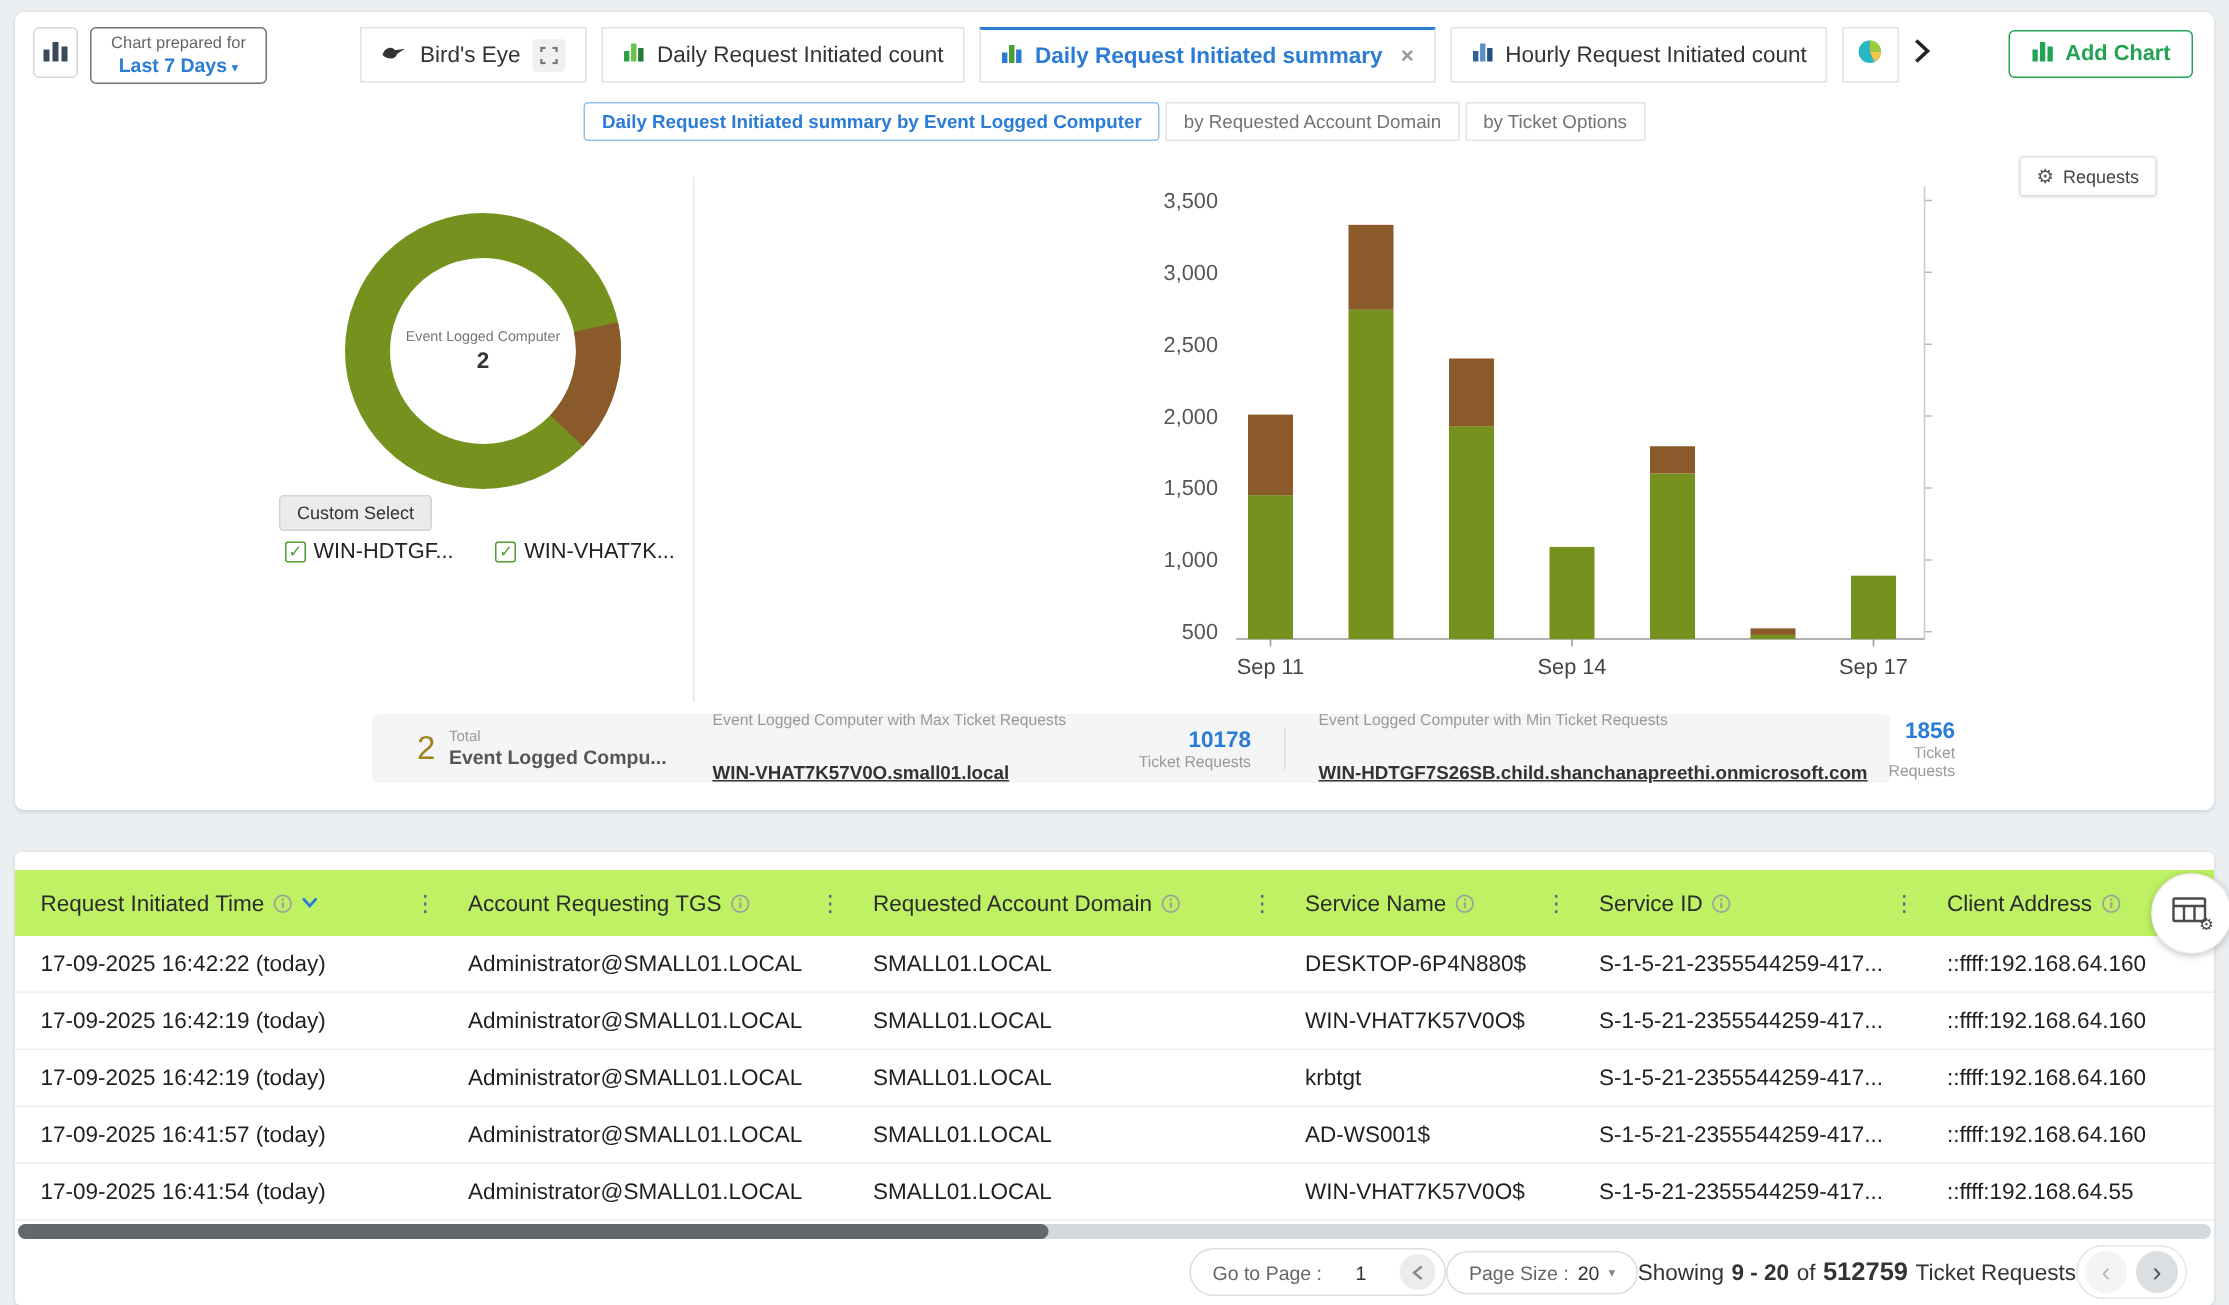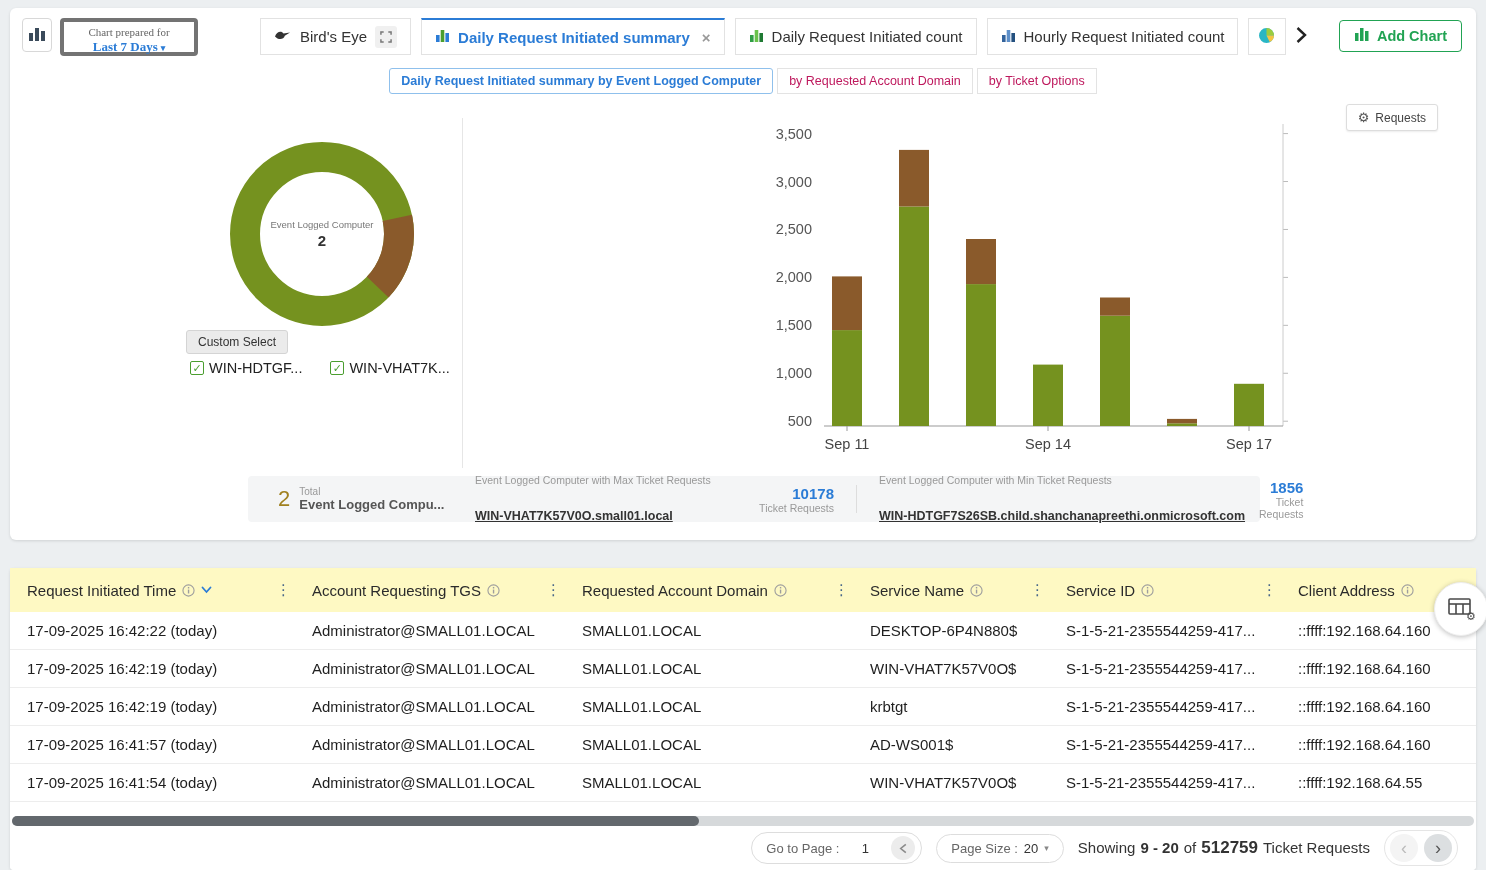--- a/index.html
+++ b/index.html
@@ -9,37 +9,37 @@
     font-family: "Liberation Sans", "DejaVu Sans", sans-serif;
     color: #333;
   }
   .card { background: #fff; border-radius: 6px; box-shadow: 0 1px 3px rgba(0,0,0,.12); }
   .chart-card { position: absolute; left: 10px; top: 8px; width: 1466px; height: 532px; }
   .table-card { position: absolute; left: 10px; top: 568px; width: 1466px; height: 302px; border-radius: 4px; }
 
   
   .topbar { display: flex; align-items: flex-start; padding: 10px 14px 0 12px; }
   .icon-btn { width: 30px; height: 34px; border: 1px solid #d8d8d8; border-radius: 4px; background: #fff; display: flex; align-items: center; justify-content: center; cursor: pointer; }
-  .period-box { margin-left: 8px; width: 138px; height: 38px; border: 4px solid #737373; border-radius: 4px; background: #fff; text-align: center; padding-top: 4px; cursor: pointer; font-family: Liberation Serif, serif; }
+  .period-box { margin-left: 8px; width: 118px; height: 38px; border: 1px solid #737373; border-radius: 4px; background: #fff; text-align: center; padding-top: 4px; cursor: pointer; }
   .period-l1 { font-size: 11px; color: #666; line-height: 13px; }
   .period-l2 { font-size: 13px; color: #2b7cd6; font-weight: 700; line-height: 16px; }
   .period-l2 .caret { font-size: 9px; margin-left: 3px; color: #2b7cd6; }
 
   .tabs { display: flex; margin-left: 62px; align-items: flex-start; }
   .tab { height: 37px; display: flex; align-items: center; gap: 8px; padding: 0 13px; border: 1px solid #e2e2e2; background: #fff; font-size: 15px; color: #333; margin-right: 10px; cursor: pointer; white-space: nowrap; }
   .tab.active { border-top: 2px solid #2b7cd6; color: #2b7cd6; font-weight: 600; }
   .tab.partial { width: 38px; overflow: hidden; padding: 0 9px; margin-right: 0; }
   .tab .tab-x { color: #999; font-size: 15px; margin-left: 4px; cursor: pointer; }
   .tab .tab-ex { width: 22px; height: 22px; background: #f0f0f0; border-radius: 3px; display: flex; align-items: center; justify-content: center; }
   .tab-scroll { width: 30px; height: 37px; display: flex; align-items: center; justify-content: center; cursor: pointer; background: #fff; }
   .add-chart { margin-left: auto; height: 32px; margin-top: 2px; display: flex; align-items: center; gap: 7px; padding: 0 14px; border: 1px solid #21a353; border-radius: 4px; background: #fff; color: #21a353; font-size: 14.5px; font-weight: 700; cursor: pointer; }
 
   
   .subtabs { display: flex; justify-content: center; gap: 4px; margin-top: 12px; }
-  .subtab { font-size: 12.5px; padding: 5px 11px; border: 1px solid #e3e3e3; background: #fff; color: #be185d; cursor: pointer; }
+  .subtab { font-size: 12.5px; padding: 5px 11px; border: 1px solid #e3e3e3; background: #fff; color: #737373; cursor: pointer; }
   .subtab.active { color: #2b7cd6; font-weight: 700; border: 1px solid #8fc0ec; border-radius: 3px; }
 
   .customize { position: absolute; right: 38px; top: 96px; display: flex; align-items: center; gap: 6px; padding: 5px 11px; border: 1px solid #ddd; border-radius: 3px; background: #fff; font-size: 12px; color: #444; box-shadow: 0 1px 2px rgba(0,0,0,.08); cursor: pointer; }
   .customize .gear { font-size: 13px; color: #555; }
 
   
   .divider-v { position: absolute; left: 452px; top: 110px; width: 1px; height: 350px; background: #e6e6e6; }
   .donut-wrap { position: absolute; left: 212px; top: 126px; width: 200px; height: 200px; }
   .donut-center { position: absolute; inset: 0; display: flex; flex-direction: column; align-items: center; justify-content: center; text-align: center; pointer-events: none; }
   .dc-l { font-size: 9.5px; color: #777; width: 110px; }
@@ -59,34 +59,34 @@
   .st-l2 { display: block; font-size: 13px; color: #555; font-weight: 600; }
   .stat-sec { flex: 1; display: flex; align-items: center; justify-content: space-between; padding: 0 22px; min-width: 0; }
   .ss-cap { font-size: 10.5px; color: #999; margin-bottom: 20px; white-space: nowrap; }
   .ss-link { font-size: 12.5px; color: #333; font-weight: 600; text-decoration: underline; cursor: pointer; white-space: nowrap; }
   .ss-right { text-align: right; padding-left: 14px; }
   .ss-val { font-size: 15px; font-weight: 700; color: #2b7cd6; }
   .ss-unit { font-size: 10.5px; color: #999; }
   .stat-div { width: 1px; height: 28px; background: #ddd; }
 
   
-  .thead { display: flex; margin-top: 0; background: #fef9c3; height: 44px; align-items: center; }
+  .thead { display: flex; margin-top: 12px; background: #bef264; height: 44px; align-items: center; }
   .th { height: 44px; display: flex; align-items: center; gap: 6px; padding-left: 17px; font-size: 15px; color: #2b2b2b; position: relative; cursor: pointer; }
   .th .colmenu { margin-left: auto; color: #49688a; font-size: 15px; padding-right: 4px; cursor: pointer; }
   .th .info, .th .sort { display: flex; align-items: center; }
   .tbody { }
   .tr { display: flex; height: 38px; align-items: center; border-bottom: 1px solid #ededed; background: #fff; }
   .td { padding-left: 17px; font-size: 15px; color: #1f1f1f; white-space: nowrap; overflow: hidden; }
 
   .hscroll { position: absolute; left: 2px; top: 248px; width: 1462px; height: 10px; background: #d6d9db; border-radius: 5px; cursor: pointer; }
   .hthumb { position: absolute; left: 0; top: 0; width: 47%; height: 10px; background: #63686d; border-radius: 5px; }
 
   .col-chooser { position: absolute; top: 14px; right: -12px; width: 54px; height: 54px; border-radius: 50%; background: #fff; border: 1px solid #eee; box-shadow: 0 1px 5px rgba(0,0,0,.25); display: flex; align-items: center; justify-content: center; cursor: pointer; }
 
-  .tfoot { position: absolute; left: 0; right: 0; bottom: 0; height: 44px; display: flex; align-items: center; justify-content: flex-end; gap: 14px; padding-right: 18px; background: #fff; border-radius: 0 0 4px 4px; }
+  .tfoot { position: absolute; left: 0; right: 0; bottom: 0; height: 44px; display: flex; align-items: center; justify-content: flex-end; padding-right: 18px; background: #fff; border-radius: 0 0 4px 4px; }
   .goto-pill { display: flex; align-items: center; gap: 4px; border: 1px solid #ddd; border-radius: 17px; padding: 3px 6px 3px 14px; font-size: 13px; color: #666; }
   .goto-pill input { width: 44px; border: none; outline: none; text-align: center; font-size: 13px; color: #333; font-family: inherit; }
   .go-circle { width: 24px; height: 24px; border-radius: 50%; background: #ececec; display: flex; align-items: center; justify-content: center; cursor: pointer; }
   .size-pill { display: flex; align-items: center; gap: 6px; border: 1px solid #ddd; border-radius: 17px; padding: 6px 14px; font-size: 13px; color: #666; cursor: pointer; }
   .size-pill .ps-val { color: #333; }
   .size-pill .caret { font-size: 9px; color: #888; }
   .showing { font-size: 15px; color: #333; display: flex; align-items: baseline; gap: 5px; }
   .showing .big { font-size: 17px; font-weight: 700; }
   .showing b { font-weight: 700; }
   .pager { display: flex; gap: 6px; border: 1px solid #e5e5e5; border-radius: 19px; padding: 3px 5px; }
@@ -115,36 +115,36 @@
           <span class="tab-ic"><svg width="18" height="14" viewBox="0 0 18 14">
               <path d="M1 8.5 C2.5 3.5 7.5 2.5 9.5 5.5 L16 4.5 L10.8 7.8 C9.6 12 4 12 1 8.5 Z" fill="#333"></path>
             </svg></span>
           <span class="tab-lb">Bird's Eye</span>
           <span class="tab-ex">
             <svg width="12" height="12" viewBox="0 0 13 13" fill="none" stroke="#777" stroke-width="1.6">
               <path d="M1 4 V1 H4 M9 1 H12 V4 M12 9 V12 H9 M4 12 H1 V9"></path>
             </svg>
           </span>
         </div>
+        <div class="tab">
+          <span class="tab-ic"><svg width="15" height="15" viewBox="0 0 15 15">
+              <rect x="1" y="7" width="3.6" height="7" fill="#2f9e44"></rect>
+              <rect x="5.7" y="2" width="3.6" height="12" fill="#69c24a"></rect>
+              <rect x="10.4" y="5" width="3.6" height="9" fill="#1f7a33"></rect>
+            </svg></span>
+          <span class="tab-lb">Daily Request Initiated count</span>
+        </div>
         <div class="tab active">
           <span class="tab-ic"><svg width="15" height="15" viewBox="0 0 15 15">
               <rect x="1" y="7" width="3.6" height="7" fill="#2b7cd6"></rect>
               <rect x="5.7" y="2" width="3.6" height="12" fill="#4a9e2f"></rect>
               <rect x="10.4" y="5" width="3.6" height="9" fill="#2b7cd6"></rect>
             </svg></span>
           <span class="tab-lb">Daily Request Initiated summary</span>
           <span class="tab-x">×</span>
-        </div>
-        <div class="tab">
-          <span class="tab-ic"><svg width="15" height="15" viewBox="0 0 15 15">
-              <rect x="1" y="7" width="3.6" height="7" fill="#2f9e44"></rect>
-              <rect x="5.7" y="2" width="3.6" height="12" fill="#69c24a"></rect>
-              <rect x="10.4" y="5" width="3.6" height="9" fill="#1f7a33"></rect>
-            </svg></span>
-          <span class="tab-lb">Daily Request Initiated count</span>
         </div>
         <div class="tab">
           <span class="tab-ic"><svg width="15" height="15" viewBox="0 0 15 15">
               <rect x="1" y="7" width="3.6" height="7" fill="#33639c"></rect>
               <rect x="5.7" y="2" width="3.6" height="12" fill="#5d8fc9"></rect>
               <rect x="10.4" y="5" width="3.6" height="9" fill="#24507f"></rect>
             </svg></span>
           <span class="tab-lb">Hourly Request Initiated count</span>
         </div>
         <div class="tab partial">

